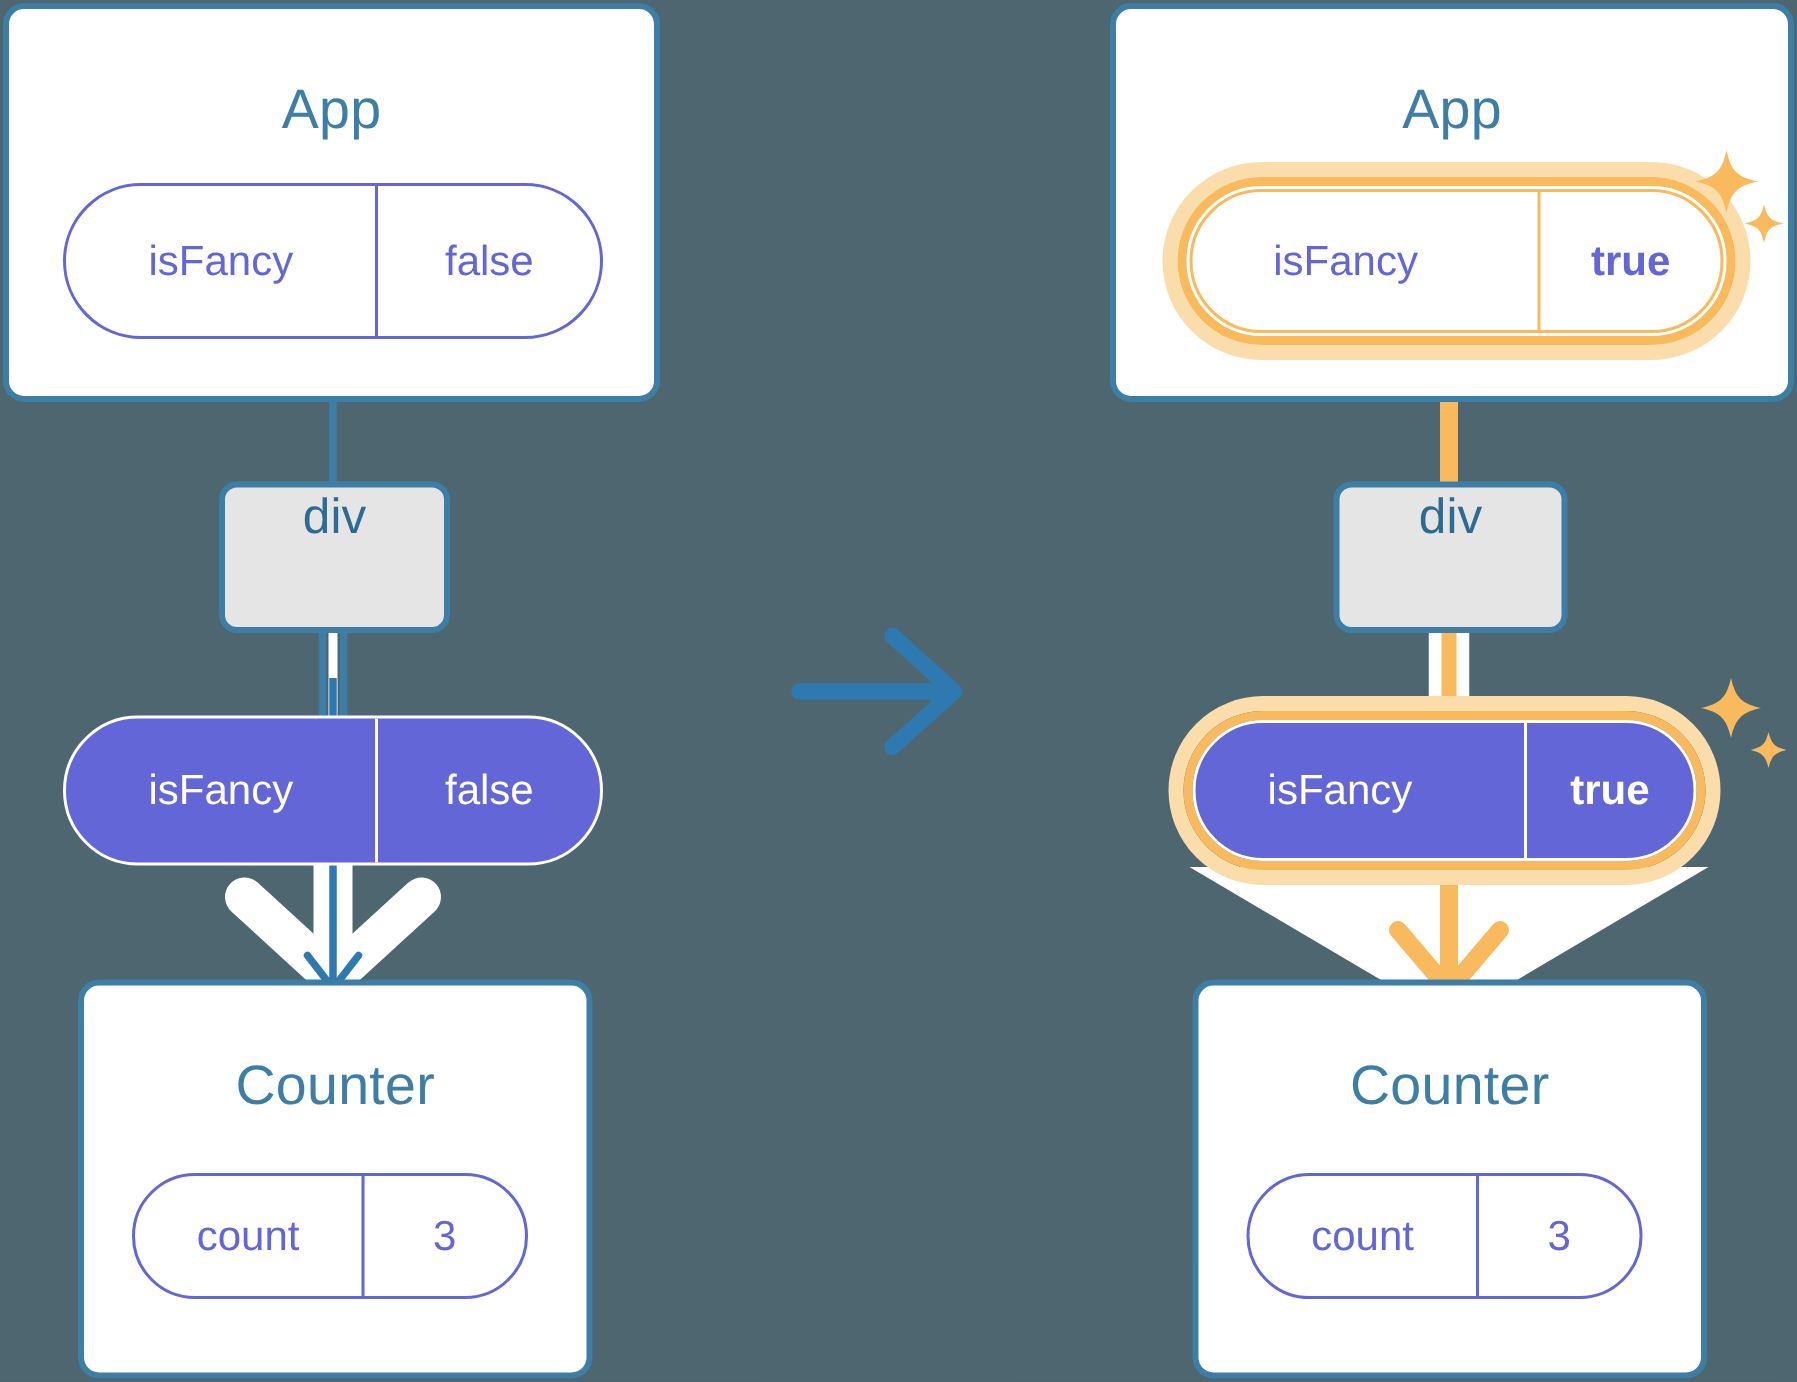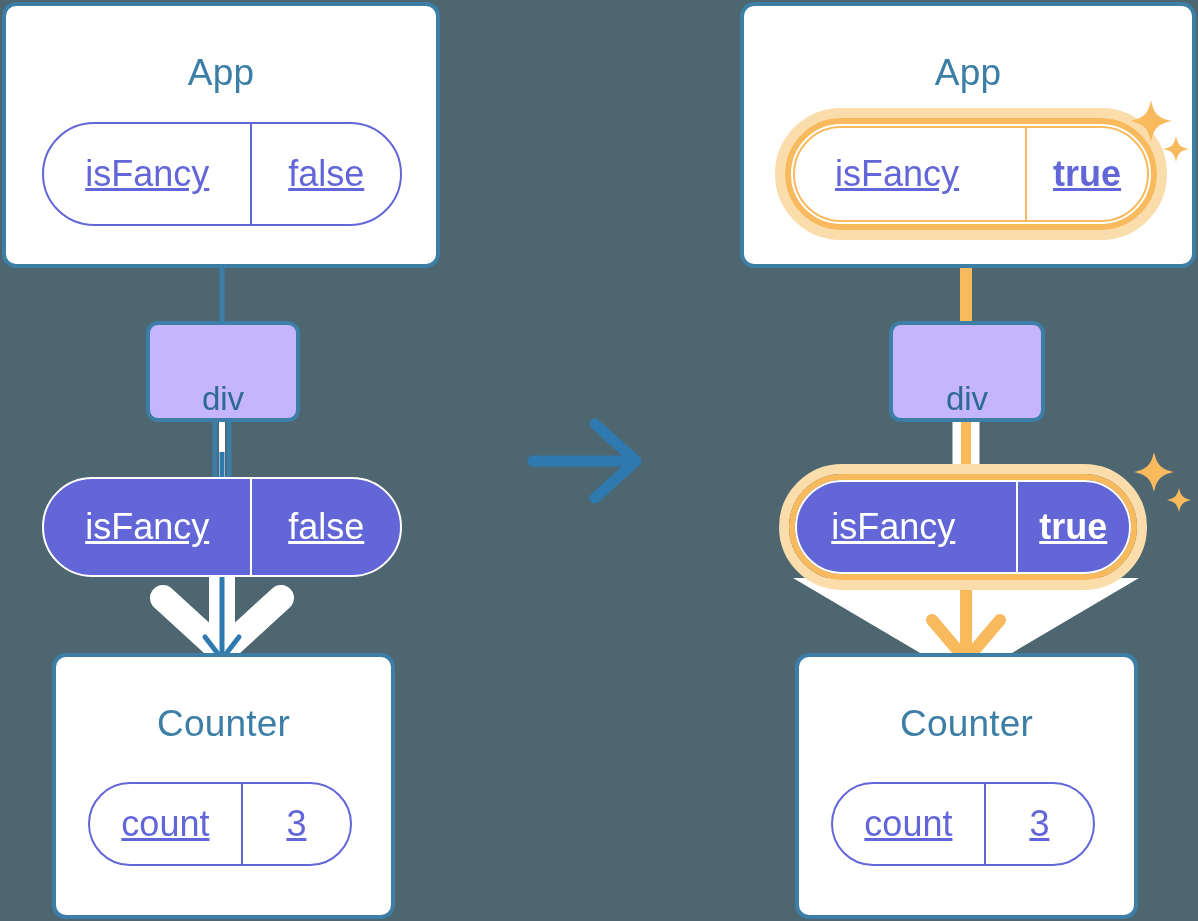--- a/index.html
+++ b/index.html
@@ -72,37 +72,36 @@
     color: #ffffff;
   }
   .pill-filled .pill-val {
     border-left: 2px solid #ffffff;
   }
   .pill-key, .pill-val {
     display: flex;
     align-items: center;
     justify-content: center;
     box-sizing: border-box;
-    font-size: 36px;
+    font-size: 28px;
     line-height: 1;
     white-space: nowrap;
-    text-decoration: underline;
   }
   .pill-key { flex: 0 0 58%; }
   .pill-val { flex: 1 1 auto; }
   .val-bold { font-weight: bold; margin-left: 26px; }
 
   .div-box {
     position: absolute;
-    background: #c4b5fd;
+    background: #e5e5e5;
     border: 4px solid #3c7ea6;
     border-radius: 12px;
     box-sizing: border-box;
     display: flex;
-    align-items: flex-end;
+    align-items: flex-start;
     justify-content: center;
     color: #2e6b92;
     font-size: 33px;
     z-index: 6;
   }
 
   
   .halo {
     position: absolute;
     border-radius: 999px;

